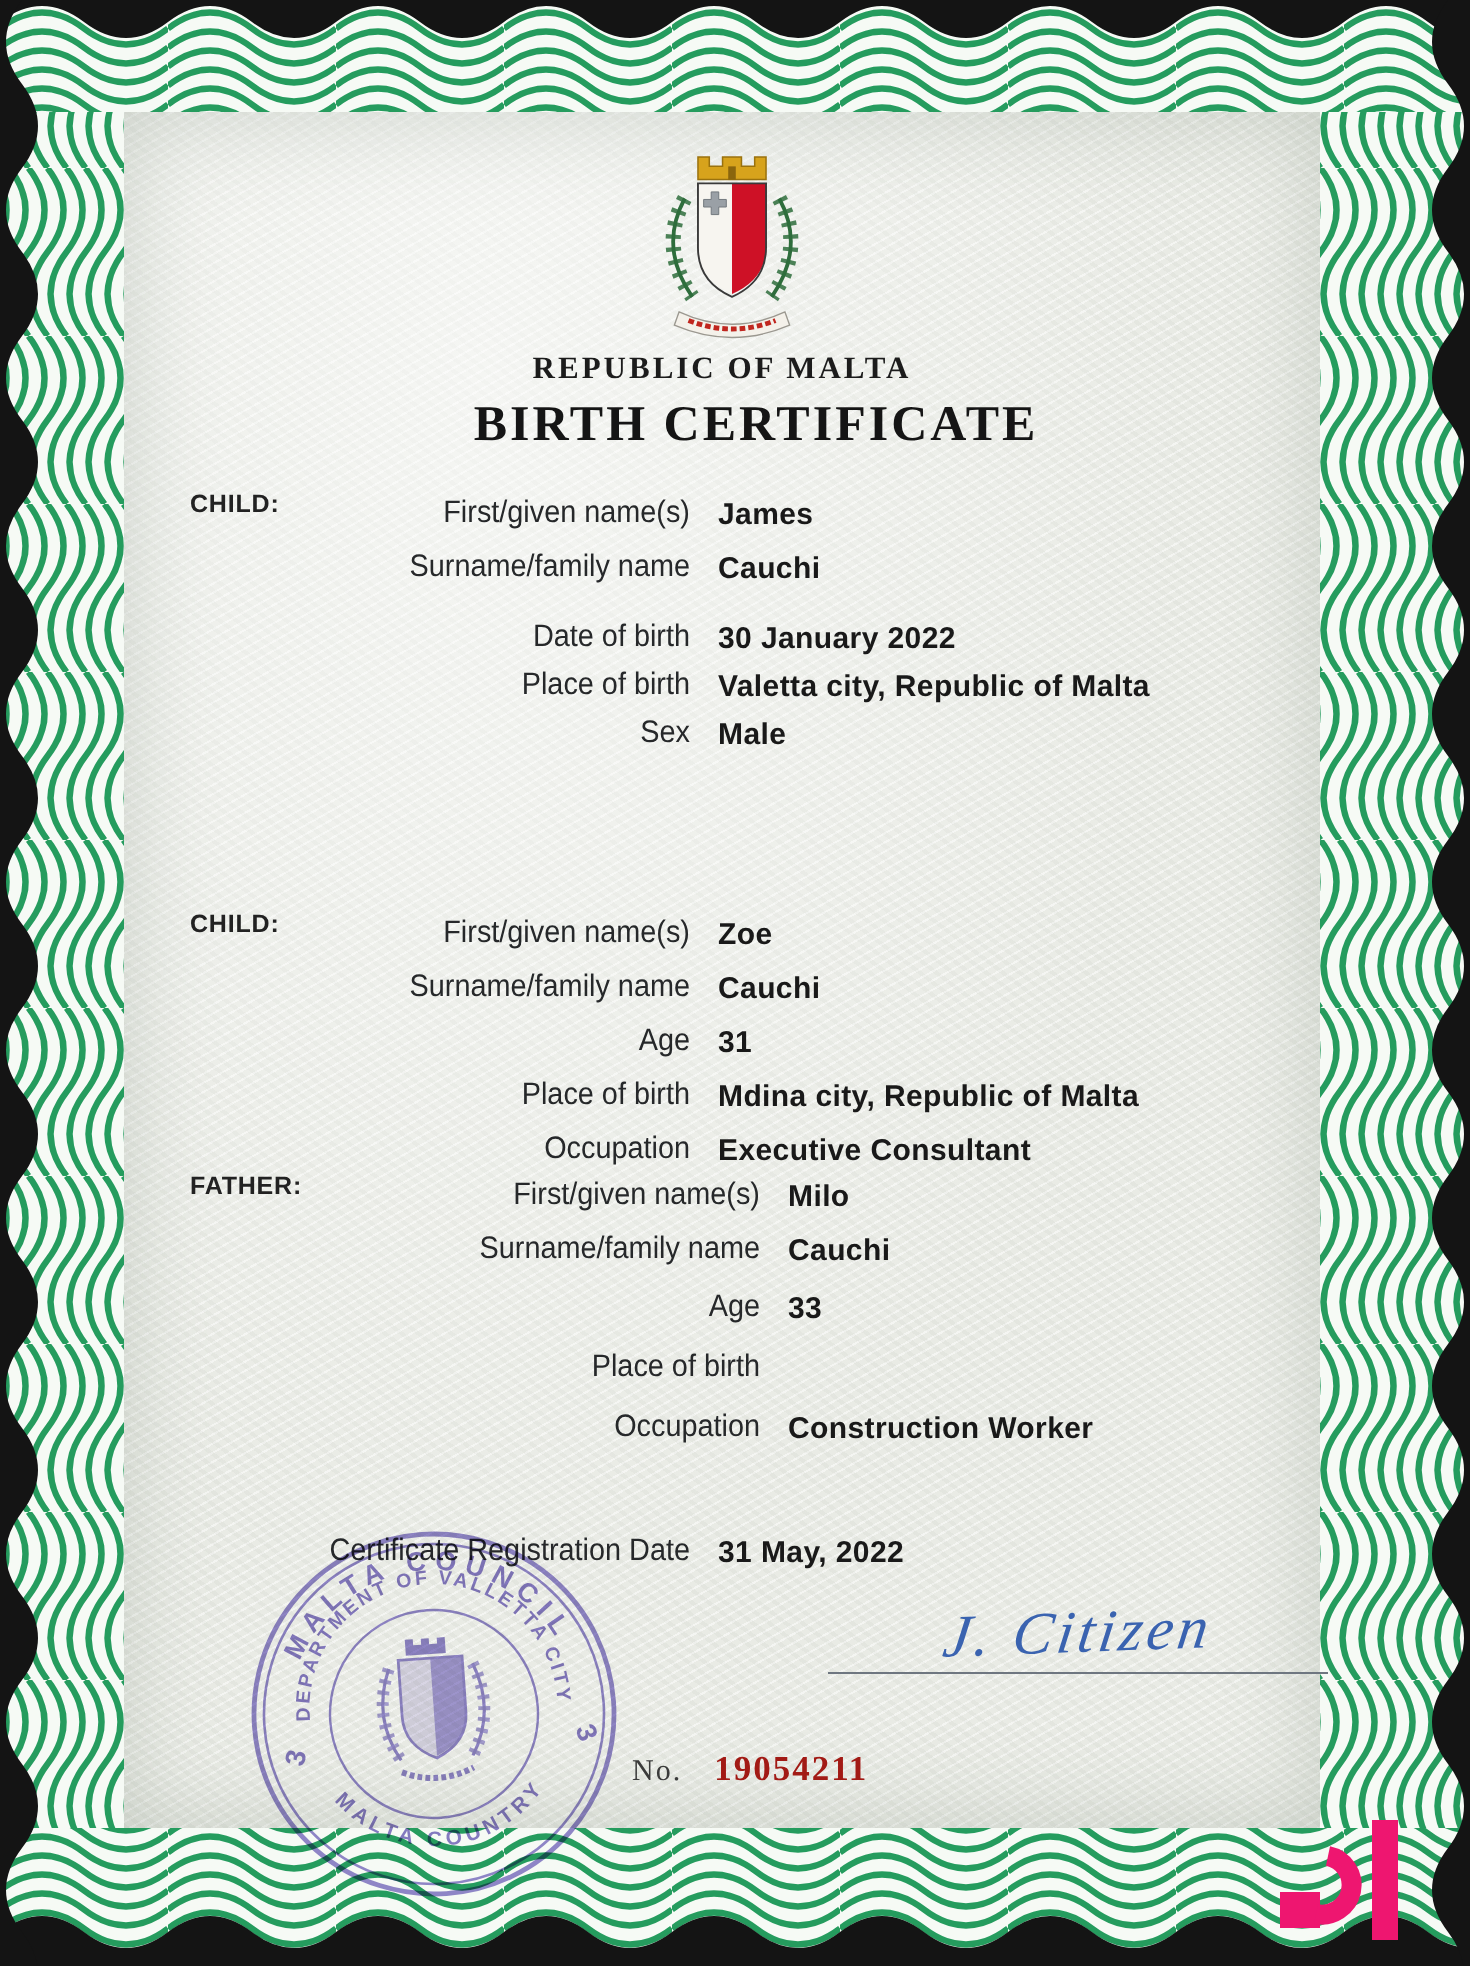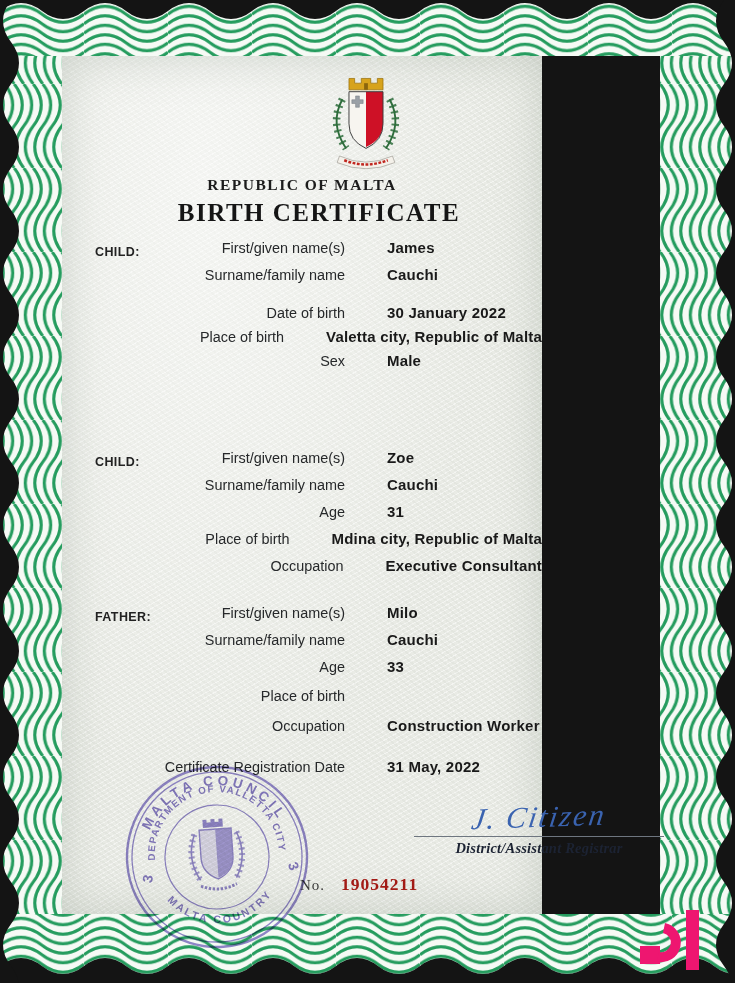--- a/index.html
+++ b/index.html
@@ -1,57 +1,57 @@
 <!DOCTYPE html>
 <html><head>
 <meta charset="utf-8">
 <style>
   html,body{margin:0;padding:0;background:#141414;}
   .page{position:relative;width:735px;height:983px;overflow:hidden;background:#141414;
         font-family:"Liberation Sans",sans-serif;}
   #border-svg{position:absolute;left:0;top:0;z-index:0;}
 
-  .paper{position:absolute;left:62px;top:56px;width:480px;height:858px;z-index:1;
+  .paper{position:absolute;left:62px;top:56px;width:598px;height:858px;z-index:1;
     background:
       radial-gradient(ellipse at 30% 15%, rgba(255,255,255,.55), rgba(255,255,255,0) 60%),
       repeating-linear-gradient(37deg, rgba(120,130,115,.05) 0 2px, rgba(0,0,0,0) 2px 5px),
       repeating-linear-gradient(-29deg, rgba(255,255,255,.5) 0 1px, rgba(0,0,0,0) 1px 4px),
       #e9ebe5;
     box-shadow: inset 0 0 46px rgba(110,130,110,.28);}
 
   .crest{position:absolute;left:252px;top:12px;width:104px;height:106px;}
   .country{position:absolute;left:0;top:120px;width:100%;text-align:center;
     font-family:"Liberation Serif",serif;font-weight:bold;font-size:15.5px;
     letter-spacing:1.5px;color:#1c1c1c;}
   .title{position:absolute;left:0;top:140px;width:100%;text-align:center;
     font-family:"Liberation Serif",serif;font-weight:bold;font-size:25px;
     letter-spacing:1.5px;color:#151515;line-height:34px;padding-left:17px;}
 
   .section{position:absolute;left:0;width:100%;}
   .sec-head{position:absolute;left:33px;top:6px;font-weight:bold;font-size:12.5px;
     color:#222;letter-spacing:.4px;}
-  .row{display:flex;align-items:flex-start;height:27px;gap:28px;}
+  .row{display:flex;align-items:flex-end;height:27px;}
   .row.tight{height:24px;}
   .gap10{height:11px;}
   .flabel{width:283px;text-align:right;font-size:15.5px;color:#26282a;
     transform:scaleX(.93);transform-origin:100% 60%;white-space:nowrap;}
   .fvalue{margin-left:14px;font-family:Liberation Sans, sans-serif;font-weight:bold;
     font-size:15px;color:#191919;letter-spacing:.2px;white-space:nowrap;}
 
   .sig{position:absolute;left:352px;top:736px;width:250px;z-index:2;}
   .sig-name{font-family:"Liberation Serif",serif;font-style:italic;font-size:30px;
     color:#3a63b0;text-align:center;line-height:50px;transform:skewX(-10deg) rotate(-2deg);
     letter-spacing:2px;}
   .sig-line{border-bottom:1.6px solid #6e7680;margin-top:-6px;}
   .sig-role{font-family:"Liberation Serif",serif;font-weight:bold;font-style:italic;
     font-size:14.5px;color:#1c2333;text-align:center;padding-top:3px;letter-spacing:.2px;}
 
   .certno{position:absolute;left:238px;top:818px;display:flex;align-items:baseline;z-index:2;}
   .no-label{font-family:"Liberation Serif",serif;font-size:15px;color:#3b3b3b;
-    letter-spacing:1px;margin-right:16px;}
+    letter-spacing:1px;margin-right:16px;padding-left:16px;}
   .no-value{font-family:"Liberation Serif",serif;font-weight:bold;font-size:17.5px;
     color:#a21a15;letter-spacing:1px;}
 
   .stamp{position:absolute;left:117px;top:757px;width:200px;height:200px;z-index:5;
     opacity:.93;mix-blend-mode:multiply;transform:rotate(-4deg);}
   .stamp text{font-family:"Liberation Sans",sans-serif;fill:#7f72c3;}
 
   .watermark{position:absolute;left:635px;top:910px;width:100px;height:72px;z-index:6;}
 </style>
 </head>
@@ -159,21 +159,21 @@
       <div class="row">
         <div class="flabel">Place of birth</div>
         <div class="fvalue">Mdina city, Republic of Malta</div>
       </div>
       <div class="row">
         <div class="flabel">Occupation</div>
         <div class="fvalue">Executive Consultant</div>
       </div>
     </div>
 
-    <div class="section" style="top:548px;">
+    <div class="section" style="top:524px;padding-left:35px;">
       <div class="sec-head">FATHER:</div>
       <div class="row">
         <div class="flabel">First/given name(s)</div>
         <div class="fvalue">Milo</div>
       </div>
       <div class="row">
         <div class="flabel">Surname/family name</div>
         <div class="fvalue">Cauchi</div>
       </div>
       <div class="row" style="height:29px;">
@@ -192,21 +192,20 @@
     <div class="section" style="top:702px;">
       <div class="row">
         <div class="flabel">Certificate Registration Date</div>
         <div class="fvalue">31 May, 2022</div>
       </div>
     </div>
 
     <div class="sig">
       <div class="sig-name">J. Citizen</div>
       <div class="sig-line"></div>
-      <div class="sig-role">District/Assistant Registrar</div>
     </div>
 
     <div class="certno">
       <span class="no-label">No.</span>
       <span class="no-value">19054211</span>
     </div>
   </div>
 
   <svg class="stamp" viewBox="0 0 200 200">
     <defs>

